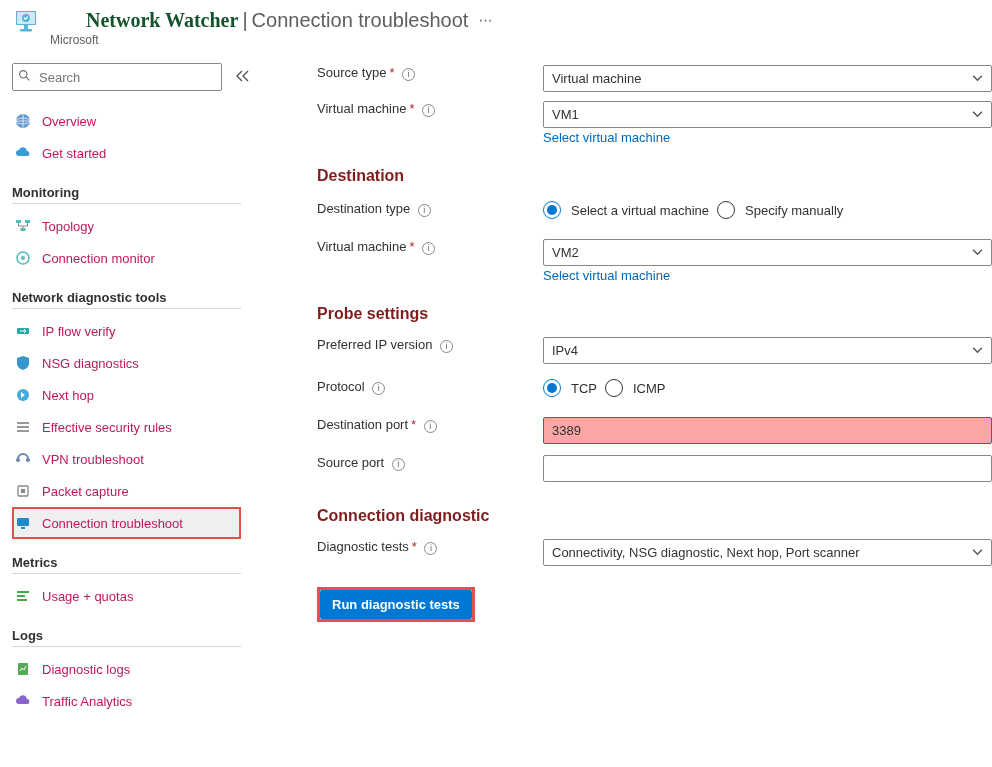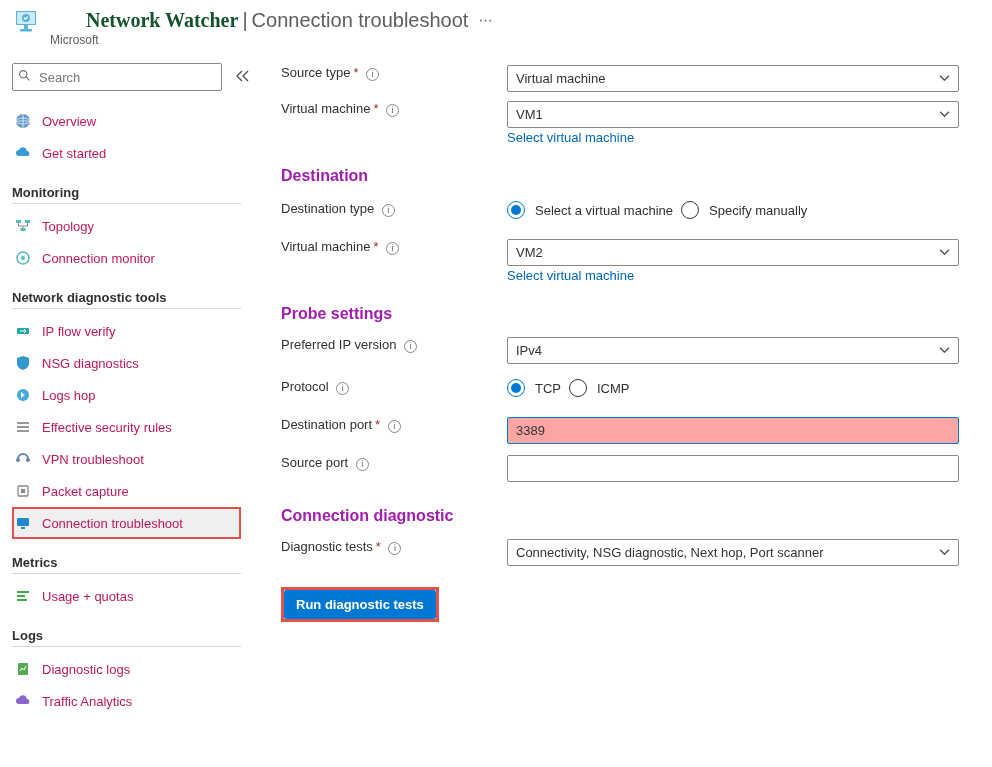--- a/index.html
+++ b/index.html
@@ -25,21 +25,21 @@
 
   .header{display:flex;align-items:flex-start;padding:8px 12px 10px 12px;}
   .header-icon{width:28px;height:28px;margin-right:10px;position:relative;flex:0 0 auto;}
   .header-title{font-size:20px;font-weight:600;line-height:24px;}
   .header-title .main{color:#14532d;font-family:Liberation Serif, serif;}
   .header-title .sep{font-weight:400;color:var(--muted);margin:0 4px;}
   .header-title .sub{font-weight:400;color:var(--muted);}
   .header-company{font-size:12px;color:var(--muted);margin-top:1px;}
   .header-more{margin-left:10px;color:var(--muted);font-size:14px;letter-spacing:1px;line-height:24px;cursor:pointer;}
 
-  .content{display:flex;flex-direction:row;}
+  .content{display:flex;flex-direction:row;gap:36px;}
 
   
   .sidebar{width:245px;flex:0 0 245px;padding:0 4px 12px 12px;}
   .search-row{display:flex;align-items:center;margin:6px 0 14px 0;}
   .search-input{flex:1 1 auto;height:28px;border:1px solid #8a8886;border-radius:2px;padding:0 6px 0 26px;font-size:13px;color:#444;position:relative;background:transparent;}
   .search-wrap{position:relative;flex:1;}
   .search-icon{position:absolute;left:6px;top:50%;transform:translateY(-50%);font-size:13px;color:#666;}
   .collapse-chevrons{margin-left:14px;color:#555;cursor:pointer;font-size:12px;}
 
   .nav-item{
@@ -62,21 +62,21 @@
   .field-col{flex:1;max-width:452px;}
   .select,.text-input{
     width:100%;height:27px;border:1px solid #8a8886;border-radius:2px;
     padding:0 26px 0 8px;font-size:13px;color:#333;background:#fff;position:relative;
     display:flex;align-items:center;cursor:pointer;
   }
   .select .chev{position:absolute;right:8px;top:50%;transform:translateY(-50%);color:#555;font-size:11px;}
   .text-input{cursor:text;}
   .text-input.focused{background:#fca5a5;border-color:var(--blue);}
   .link{color:var(--link);font-size:13px;cursor:pointer;margin-top:2px;display:inline-block;}
-  .section-title{font-size:16px;font-weight:700;color:#a21caf;margin:22px 0 14px 0;}
+  .section-title{font-size:16px;font-weight:700;color:#7f1d1d;margin:22px 0 14px 0;}
 
   .radio-group{display:flex;flex-direction:row;gap:8px;padding-top:2px;}
   .radio-opt{display:flex;align-items:center;font-size:13px;color:#323130;cursor:pointer;}
   .radio-circ{width:18px;height:18px;border:1px solid #333;border-radius:50%;margin-right:10px;display:flex;align-items:center;justify-content:center;}
   .radio-opt.checked .radio-circ{border-color:var(--blue);}
   .radio-dot{width:10px;height:10px;border-radius:50%;background:var(--blue);display:none;}
   .radio-opt.checked .radio-dot{display:block;}
 
   .button-primary{
     display:inline-block;background:var(--blue);color:#fff;
@@ -193,21 +193,21 @@
         </span>
         <span>NSG diagnostics</span>
       </div>
       <div class="nav-item">
         <span class="icon-slot">
           <svg class="ic" viewBox="0 0 16 16">
               <circle cx="8" cy="8" r="6" fill="#4ad"></circle>
               <path d="M6 5 l4 3 l-4 3 z" fill="#fff"></path>
             </svg>
         </span>
-        <span>Logs hop</span>
+        <span>Next hop</span>
       </div>
       <div class="nav-item">
         <span class="icon-slot">
           <svg class="ic" viewBox="0 0 16 16">
               <rect x="2" y="3" width="12" height="2" fill="#999"></rect>
               <rect x="2" y="7" width="12" height="2" fill="#999"></rect>
               <rect x="2" y="11" width="12" height="2" fill="#999"></rect>
             </svg>
         </span>
         <span>Effective security rules</span>

